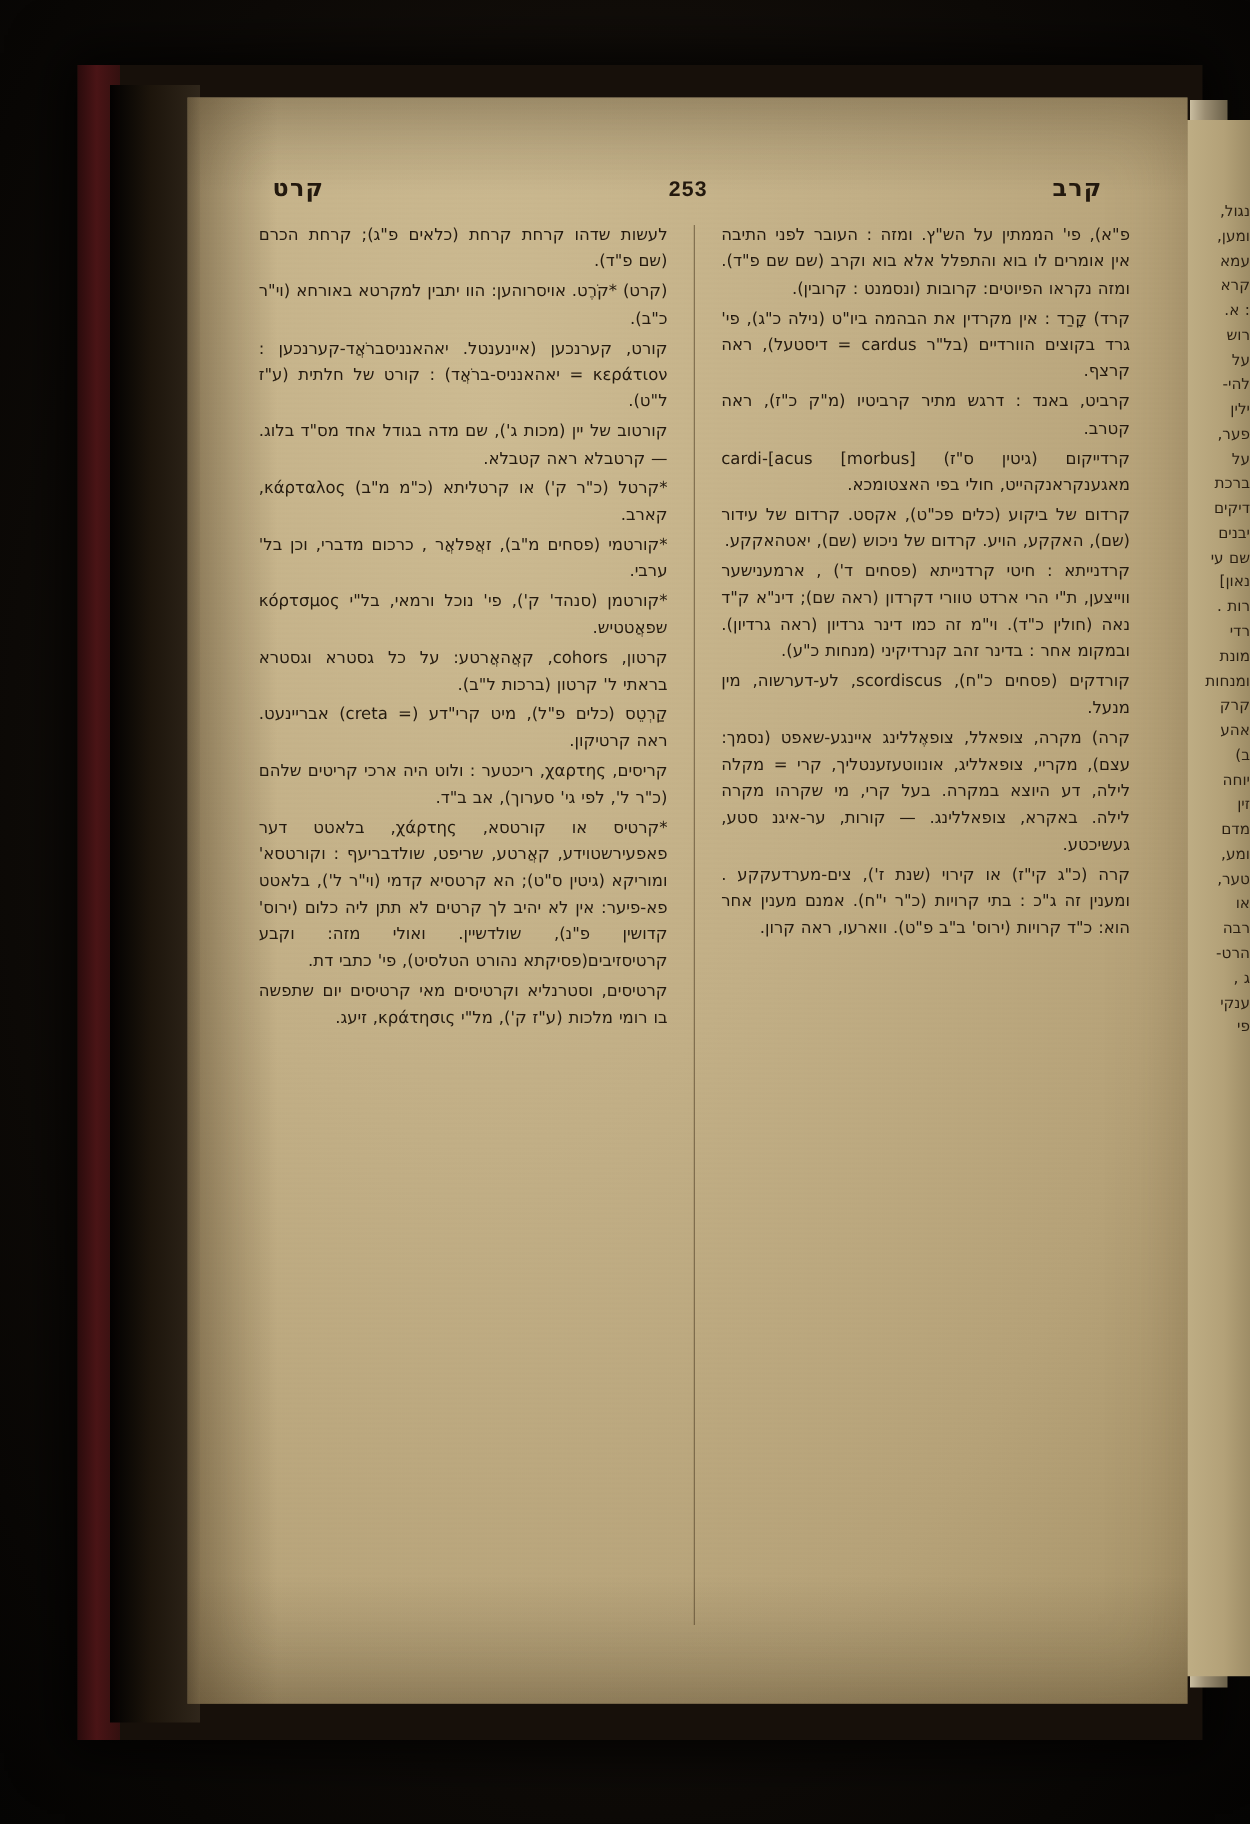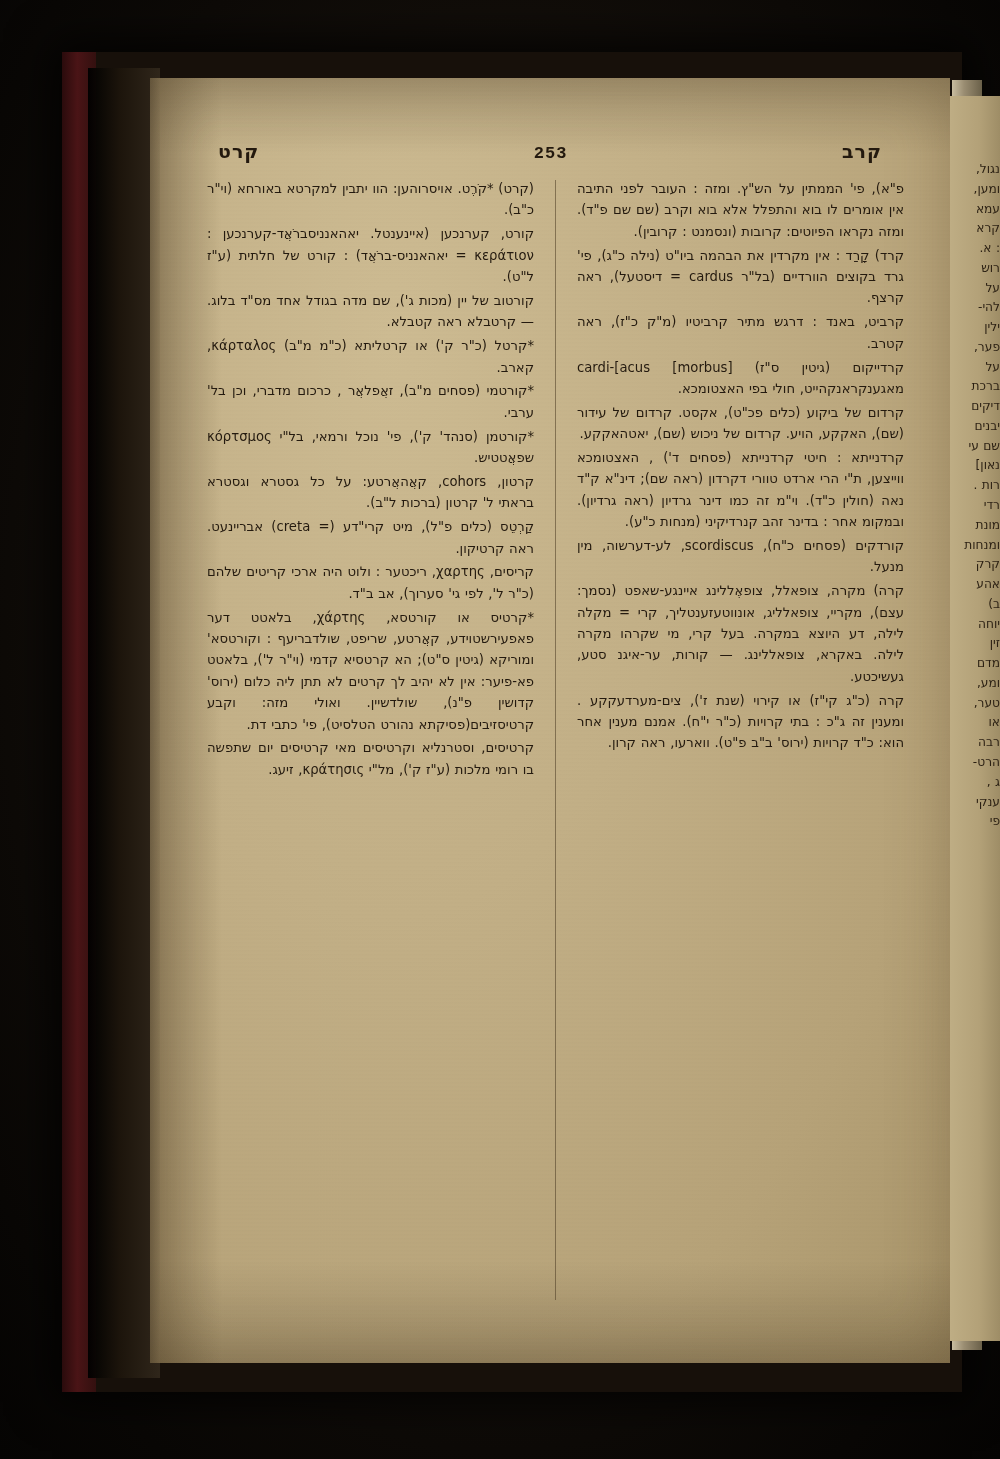--- a/index.html
+++ b/index.html
@@ -114,21 +114,21 @@
     padding: 0 68px;
     box-sizing: border-box;
     font-size: 19px;
     font-weight: bold;
     letter-spacing: 1px;
     color: #23190e;
   }
   .running-head .pageno {
     font-size: 17px;
     font-weight: bold;
-    font-family: Liberation Mono, monospace;
+    font-family: Liberation Sans, sans-serif;
   }
   .cols {
     position: absolute;
     top: 100px;
     left: 54px;
     width: 700px;
     height: 1140px;
     display: flex;
     flex-direction: row;
     gap: 0;
@@ -206,29 +206,30 @@
     </div>
 
     <div class="cols">
 
       <div class="col right">
         <p class="entry">פ"א), פי' הממתין על הש"ץ. ומזה : העובר לפני התיבה אין אומרים לו בוא והתפלל אלא בוא וקרב (שם שם פ"ד). ומזה נקראו הפיוטים: קרובות (ונסמנט : קרובין).</p>
         <p class="entry">קרד) קָרַד : אין מקרדין את הבהמה ביו"ט (נילה כ"ג), פי' גרד בקוצים הוורדיים (בל"ר cardus = דיסטעל), ראה קרצף.</p>
         <p class="entry">קרביט, באנד : דרגש מתיר קרביטיו (מ"ק כ"ז), ראה קטרב.</p>
         <p class="entry">קרדייקום (גיטין ס"ז) [morbus] cardi-[acus מאגענקראנקהייט, חולי בפי האצטומכא.</p>
         <p class="entry">קרדום של ביקוע (כלים פכ"ט), אקסט. קרדום של עידור (שם), האקקע, הויע. קרדום של ניכוש (שם), יאטהאקקע.</p>
-        <p class="entry">קרדנייתא : חיטי קרדנייתא (פסחים ד') , האצטומכא ווייצען, ת"י הרי ארדט טוורי דקרדון (ראה שם); דינ"א ק"ד נאה (חולין כ"ד). וי"מ זה כמו דינר גרדיון (ראה גרדיון). ובמקומ אחר : בדינר זהב קנרדיקיני (מנחות כ"ע).</p>
+        <p class="entry">קרדנייתא : חיטי קרדנייתא (פסחים ד') , ארמענישער ווייצען, ת"י הרי ארדט טוורי דקרדון (ראה שם); דינ"א ק"ד נאה (חולין כ"ד). וי"מ זה כמו דינר גרדיון (ראה גרדיון). ובמקומ אחר : בדינר זהב קנרדיקיני (מנחות כ"ע).</p>
         <p class="entry">קורדקים (פסחים כ"ח), scordiscus, לע-דערשוה, מין מנעל.</p>
         <p class="entry">קרה) מקרה, צופאלל, צופאֶללינג איינגע-שאפט (נסמך: עצם), מקריי, צופאלליג, אונווטעזענטליך, קרי = מקלה לילה, דע היוצא במקרה. בעל קרי, מי שקרהו מקרה לילה. באקרא, צופאללינג. — קורות, ער-איגנ סטע, געשיכטע.</p>
         <p class="entry">קרה (כ"ג קי"ז) או קירוי (שנת ז'), צים-מערדעקקע . ומענין זה ג"כ : בתי קרויות (כ"ר י"ח). אמנם מענין אחר הוא: כ"ד קרויות (ירוס' ב"ב פ"ט). ווארעו, ראה קרון.</p>
       </div>
 
       <div class="rule"></div>
 
       <div class="col left">
+        <p class="entry">לעשות שדהו קרחת קרחת (כלאים פ"ג); קרחת הכרם (שם פ"ד).</p>
         <p class="entry">(קרט) *קֹרֶט. אויסרוהען: הוו יתבין למקרטא באורחא (וי"ר כ"ב).</p>
         <p class="entry">קורט, קערנכען (איינענטל. יאהאנניסברֹאֲד-קערנכען : κεράτιον = יאהאנניס-ברֹאֲד) : קורט של חלתית (ע"ז ל"ט).</p>
         <p class="entry">קורטוב של יין (מכות ג'), שם מדה בגודל אחד מס"ד בלוג.— קרטבלא ראה קטבלא.</p>
         <p class="entry">*קרטל (כ"ר ק') או קרטליתא (כ"מ מ"ב) κάρταλος, קארב.</p>
         <p class="entry">*קורטמי (פסחים מ"ב), זאֲפלאֲר , כרכום מדברי, וכן בל' ערבי.</p>
         <p class="entry">*קורטמן (סנהד' ק'), פי' נוכל ורמאי, בל"י κόρτσμος שפאֲטטיש.</p>
         <p class="entry">קרטון, cohors, קאֲהאֲרטע: על כל גסטרא וגסטרא בראתי ל' קרטון (ברכות ל"ב).</p>
         <p class="entry">קַרְטֵס (כלים פ"ל), מיט קרי"דע (= creta) אבריינעט. ראה קרטיקון.</p>
         <p class="entry">קריסים, χαρτης, ריכטער : ולוט היה ארכי קריטים שלהם (כ"ר ל', לפי גי' סערוך), אב ב"ד.</p>
         <p class="entry">*קרטיס או קורטסא, χάρτης, בלאטט דער פאפעירשטוידע, קאֲרטע, שריפט, שולדבריעף : וקורטסא' ומוריקא (גיטין ס"ט); הא קרטסיא קדמי (וי"ר ל'), בלאטט פא-פיער: אין לא יהיב לך קרטים לא תתן ליה כלום (ירוס' קדושין פ"נ), שולדשיין. ואולי מזה: וקבע קרטיסזיבים(פסיקתא נהורט הטלסיט), פי' כתבי דת.</p>

